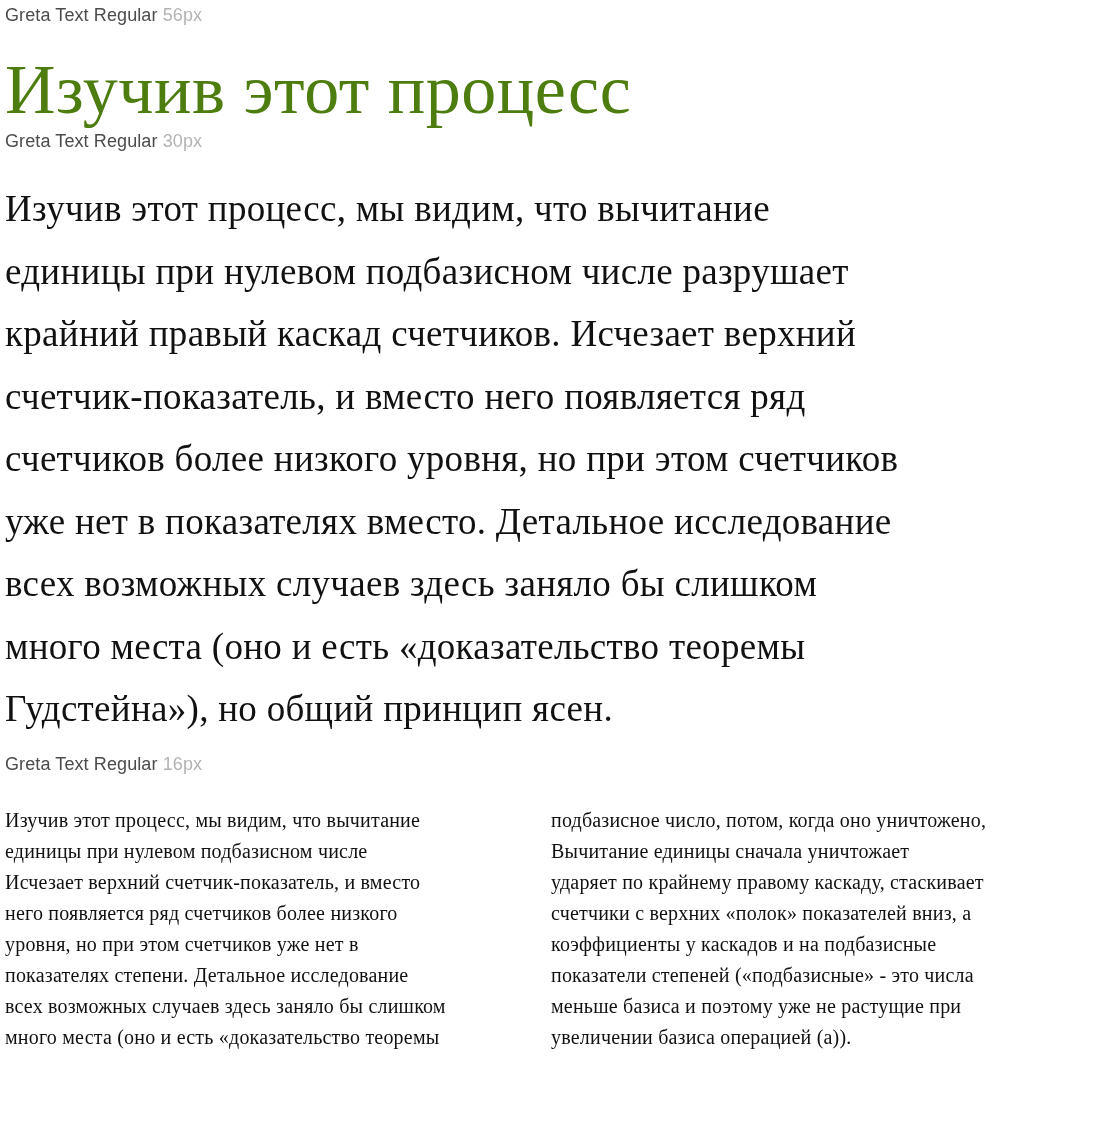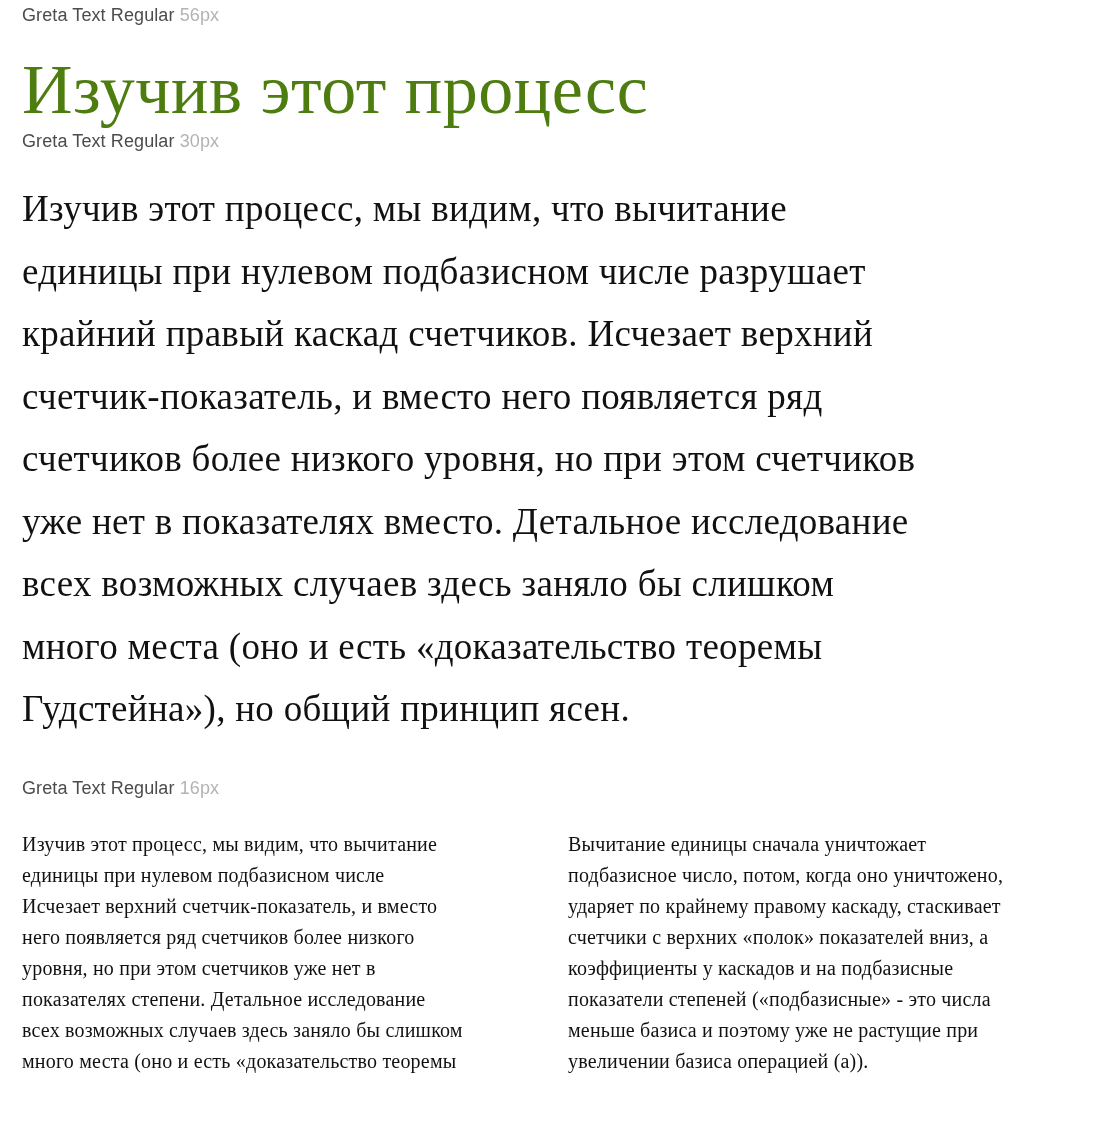--- a/index.html
+++ b/index.html
@@ -2,21 +2,21 @@
 <html><head>
 <meta charset="utf-8">
 <style>
   html, body { margin: 0; padding: 0; background: #ffffff; }
   .page {
     position: relative;
     width: 1099px;
     height: 1141px;
     overflow: hidden;
     box-sizing: border-box;
-    padding: 4px 8px 0 22px;
+    padding: 4px 8px 0 5px;
     background: #ffffff;
     color: #141414;
     font-family: "Liberation Serif", serif;
   }
   .meta-label {
     font-family: "Liberation Sans", sans-serif;
     font-size: 18px;
     line-height: 22px;
     color: #4c4c4c;
     letter-spacing: 0.1px;
@@ -36,21 +36,21 @@
   .label-30 { }
   .para-30 { margin-top: 26px; }
   .para-30 .line {
     font-size: 37px;
     line-height: 62.5px;
     letter-spacing: 0.3px;
     color: #111111;
     white-space: nowrap;
   }
 
-  .label-16 { margin-top: 36px; }
+  .label-16 { margin-top: 12px; }
   .columns {
     margin-top: 30px;
     display: flex;
   }
   .col { box-sizing: border-box; }
   .col-left  { width: 546px; flex: none; }
   .col-right { flex: 1; min-width: 0; }
   .col .line {
     font-size: 20px;
     line-height: 31px;
@@ -101,22 +101,22 @@
       <div class="line">Изучив этот процесс, мы видим, что вычитание</div>
       <div class="line">единицы при нулевом подбазисном числе</div>
       <div class="line">Исчезает верхний счетчик-показатель, и вместо</div>
       <div class="line">него появляется ряд счетчиков более низкого</div>
       <div class="line">уровня, но при этом счетчиков уже нет в</div>
       <div class="line">показателях степени. Детальное исследование</div>
       <div class="line">всех возможных случаев здесь заняло бы слишком</div>
       <div class="line">много места (оно и есть «доказательство теоремы</div>
     </div>
     <div class="col col-right">
+      <div class="line">подбазисное число, потом, когда оно уничтожено,</div>
       <div class="line">Вычитание единицы сначала уничтожает</div>
-      <div class="line">подбазисное число, потом, когда оно уничтожено,</div>
       <div class="line">ударяет по крайнему правому каскаду, стаскивает</div>
       <div class="line">счетчики с верхних «полок» показателей вниз, а</div>
       <div class="line">коэффициенты у каскадов и на подбазисные</div>
       <div class="line">показатели степеней («подбазисные» - это числа</div>
       <div class="line">меньше базиса и поэтому уже не растущие при</div>
       <div class="line">увеличении базиса операцией (a)).</div>
     </div>
   </div>
 
 </div>

